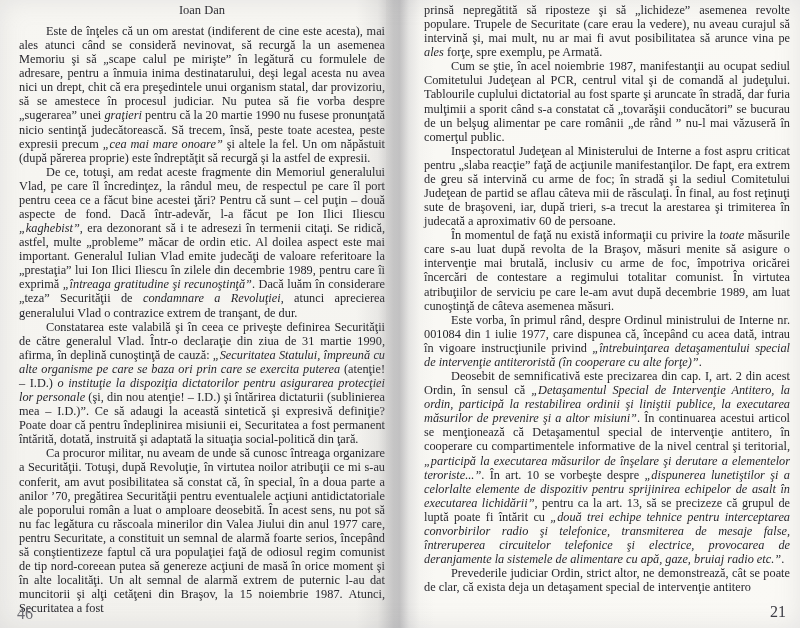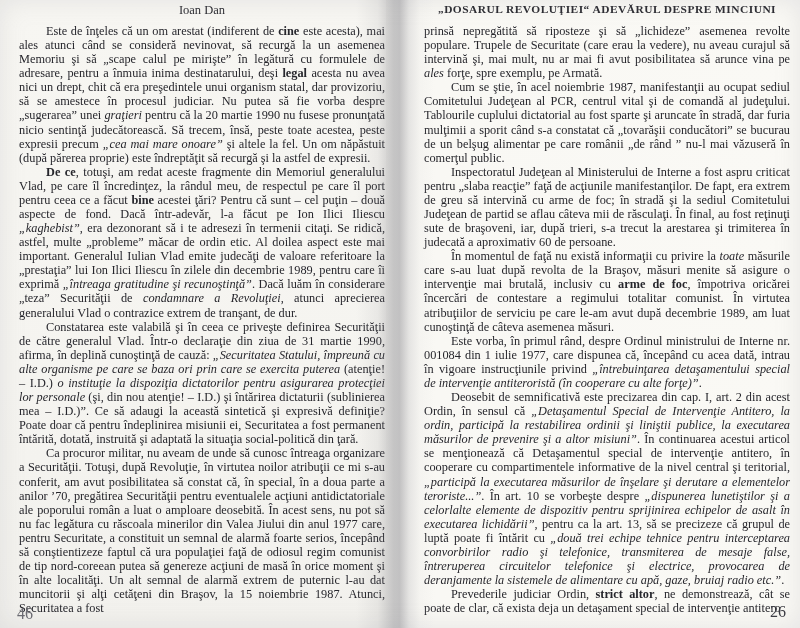--- a/index.html
+++ b/index.html
@@ -36,21 +36,21 @@
     font-size: 11.4px;
     letter-spacing: 0.5px;
   }
   .page-body {
     font-size: 12.3px;
     line-height: 14.08px;
     text-align: justify;
   }
   .page-body p { margin: 0; padding: 0; }
   .page-body p.indent { text-indent: 27px; }
-  .page-body span.b  { font-weight: bold; }
+  .page-body span.b  { font-weight: normal; }
   .page-body span.i  { font-style: italic; }
   .page-body span.bi { font-weight: normal; font-style: italic; }
   .page-num {
     position: absolute;
     font-size: 16px;
     color: #3a3a42;
     font-family: Liberation Serif, serif;
   }
   .page-num.num-left  { left: 6px;  bottom: 5px; color: #6b6b72; }
   .page-num.num-right { right: 14px; bottom: 7px; }
@@ -83,29 +83,28 @@
     <div class="page-body">
         <p class="indent"><span>Este de înţeles că un om arestat (indiferent de </span><span class="b">cine</span><span> este acesta), mai ales atunci când se consideră nevinovat, să recurgă la un asemenea Memoriu şi să „scape calul pe mirişte” în legătură cu formulele de adresare, pentru a înmuia inima destinatarului, deşi </span><span class="b">legal</span><span> acesta nu avea nici un drept, chit că era preşedintele unui organism statal, dar provizoriu, să se amestece în procesul judiciar. Nu putea să fie vorba despre „sugerarea” unei </span><span class="i">graţieri</span><span> pentru că la 20 martie 1990 nu fusese pronunţată nicio sentinţă judecătorească. Să trecem, însă, peste toate acestea, peste expresii precum </span><span class="i">„cea mai mare onoare”</span><span> şi altele la fel. Un om năpăstuit (după părerea proprie) este îndreptăţit să recurgă şi la astfel de expresii.</span></p>
         <p class="indent"><span class="b">De ce</span><span>, totuşi, am redat aceste fragmente din Memoriul generalului Vlad, pe care îl încredinţez, la rândul meu, de respectul pe care îl port pentru ceea ce a făcut </span><span class="b">bine</span><span> acestei ţări? Pentru că sunt – cel puţin – două aspecte de fond. Dacă într-adevăr, l-a făcut pe Ion Ilici Iliescu </span><span class="i">„kaghebist”</span><span>, era dezonorant să i te adresezi în termenii citaţi. Se ridică, astfel, multe „probleme” măcar de ordin etic. Al doilea aspect este mai important. Generalul Iulian Vlad emite judecăţi de valoare referitoare la „prestaţia” lui Ion Ilici Iliescu în zilele din decembrie 1989, pentru care îi exprimă </span><span class="bi">„întreaga gratitudine şi recunoştinţă”</span><span>. Dacă luăm în considerare „teza” Securităţii de </span><span class="bi">condamnare a Revoluţiei</span><span>, atunci aprecierea generalului Vlad o contrazice extrem de tranşant, de dur.</span></p>
         <p class="indent"><span>Constatarea este valabilă şi în ceea ce priveşte definirea Securităţii de către generalul Vlad. Într-o declaraţie din ziua de 31 martie 1990, afirma, în deplină cunoştinţă de cauză: </span><span class="bi">„Securitatea Statului, împreună cu alte organisme pe care se baza ori prin care se exercita puterea</span><span> (atenţie! – I.D.) </span><span class="bi">o instituţie la dispoziţia dictatorilor pentru asigurarea protecţiei lor personale</span><span> (şi, din nou atenţie! – I.D.) şi întărirea dictaturii (sublinierea mea – I.D.)”. Ce să adaugi la această sintetică şi expresivă definiţie? Poate doar că pentru îndeplinirea misiunii ei, Securitatea a fost permanent întărită, dotată, instruită şi adaptată la situaţia social-politică din ţară.</span></p>
         <p class="indent"><span>Ca procuror militar, nu aveam de unde să cunosc întreaga organizare a Securităţii. Totuşi, după Revoluţie, în virtutea noilor atribuţii ce mi s-au conferit, am avut posibilitatea să constat că, în special, în a doua parte a anilor ’70, pregătirea Securităţii pentru eventualele acţiuni antidictatoriale ale poporului român a luat o amploare deosebită. În acest sens, nu pot să nu fac legătura cu răscoala minerilor din Valea Jiului din anul 1977 care, pentru Securitate, a constituit un semnal de alarmă foarte serios, începând să conştientizeze faptul că ura populaţiei faţă de odiosul regim comunist de tip nord-coreean putea să genereze acţiuni de masă în orice moment şi în alte localităţi. Un alt semnal de alarmă extrem de puternic l-au dat muncitorii şi alţi cetăţeni din Braşov, la 15 noiembrie 1987. Atunci, Securitatea a fost</span></p>
       </div>
     <div class="page-num num-left">46</div>
   </div>
 
   <div class="page right">
-    <div class="running-header title">„DOSARUL REVOLUŢIEI“ ADEVĂRUL DESPRE MINCIUNI</div>
     <div class="page-body">
         <p><span>prinsă nepregătită să riposteze şi să „lichideze” asemenea revolte populare. Trupele de Securitate (care erau la vedere), nu aveau curajul să intervină şi, mai mult, nu ar mai fi avut posibilitatea să arunce vina pe </span><span class="i">ales</span><span> forţe, spre exemplu, pe Armată.</span></p>
         <p class="indent"><span>Cum se ştie, în acel noiembrie 1987, manifestanţii au ocupat sediul Comitetului Judeţean al PCR, centrul vital şi de comandă al judeţului. Tablourile cuplului dictatorial au fost sparte şi aruncate în stradă, dar furia mulţimii a sporit când s-a constatat că „tovarăşii conducători” se bucurau de un belşug alimentar pe care românii „de rând ” nu-l mai văzuseră în comerţul public.</span></p>
         <p class="indent"><span>Inspectoratul Judeţean al Ministerului de Interne a fost aspru criticat pentru „slaba reacţie” faţă de acţiunile manifestanţilor. De fapt, era extrem de greu să intervină cu arme de foc; în stradă şi la sediul Comitetului Judeţean de partid se aflau câteva mii de răsculaţi. În final, au fost reţinuţi sute de braşoveni, iar, după trieri, s-a trecut la arestarea şi trimiterea în judecată a aproximativ 60 de persoane.</span></p>
         <p class="indent"><span>În momentul de faţă nu există informaţii cu privire la </span><span class="i">toate</span><span> măsurile care s-au luat după revolta de la Braşov, măsuri menite să asigure o intervenţie mai brutală, inclusiv cu </span><span class="b">arme de foc</span><span>, împotriva oricărei încercări de contestare a regimului totalitar comunist. În virtutea atribuţiilor de serviciu pe care le-am avut după decembrie 1989, am luat cunoştinţă de câteva asemenea măsuri.</span></p>
         <p class="indent"><span>Este vorba, în primul rând, despre Ordinul ministrului de Interne nr. 001084 din 1 iulie 1977, care dispunea că, începând cu acea dată, intrau în vigoare instrucţiunile privind </span><span class="bi">„întrebuinţarea detaşamentului special de intervenţie antiteroristă (în cooperare cu alte forţe)”</span><span>.</span></p>
         <p class="indent"><span>Deosebit de semnificativă este precizarea din cap. I, art. 2 din acest Ordin, în sensul că </span><span class="bi">„Detaşamentul Special de Intervenţie Antitero, la ordin, participă la restabilirea ordinii şi liniştii publice, la executarea măsurilor de prevenire şi a altor misiuni”</span><span>. În continuarea acestui articol se menţionează că Detaşamentul special de intervenţie antitero, în cooperare cu compartimentele informative de la nivel central şi teritorial, </span><span class="bi">„participă la executarea măsurilor de înşelare şi derutare a elementelor teroriste...”</span><span>. În art. 10 se vorbeşte despre </span><span class="bi">„dispunerea lunetiştilor şi a celorlalte elemente de dispozitiv pentru sprijinirea echipelor de asalt în executarea lichidării”</span><span>, pentru ca la art. 13, să se precizeze că grupul de luptă poate fi întărit cu </span><span class="bi">„două trei echipe tehnice pentru interceptarea convorbirilor radio şi telefonice, transmiterea de mesaje false, întreruperea circuitelor telefonice şi electrice, provocarea de deranjamente la sistemele de alimentare cu apă, gaze, bruiaj radio etc.”</span><span>.</span></p>
         <p class="indent"><span>Prevederile judiciar Ordin, </span><span class="b">strict altor</span><span>, ne demonstrează, cât se poate de clar, că exista deja un detaşament special de intervenţie antitero</span></p>
       </div>
-    <div class="page-num num-right">26</div>
+    <div class="page-num num-right">21</div>
   </div>
 
   <div class="gutter-shadow"></div>
   <div class="edge-vignette"></div>
 
 </div>
 
 </body></html>

